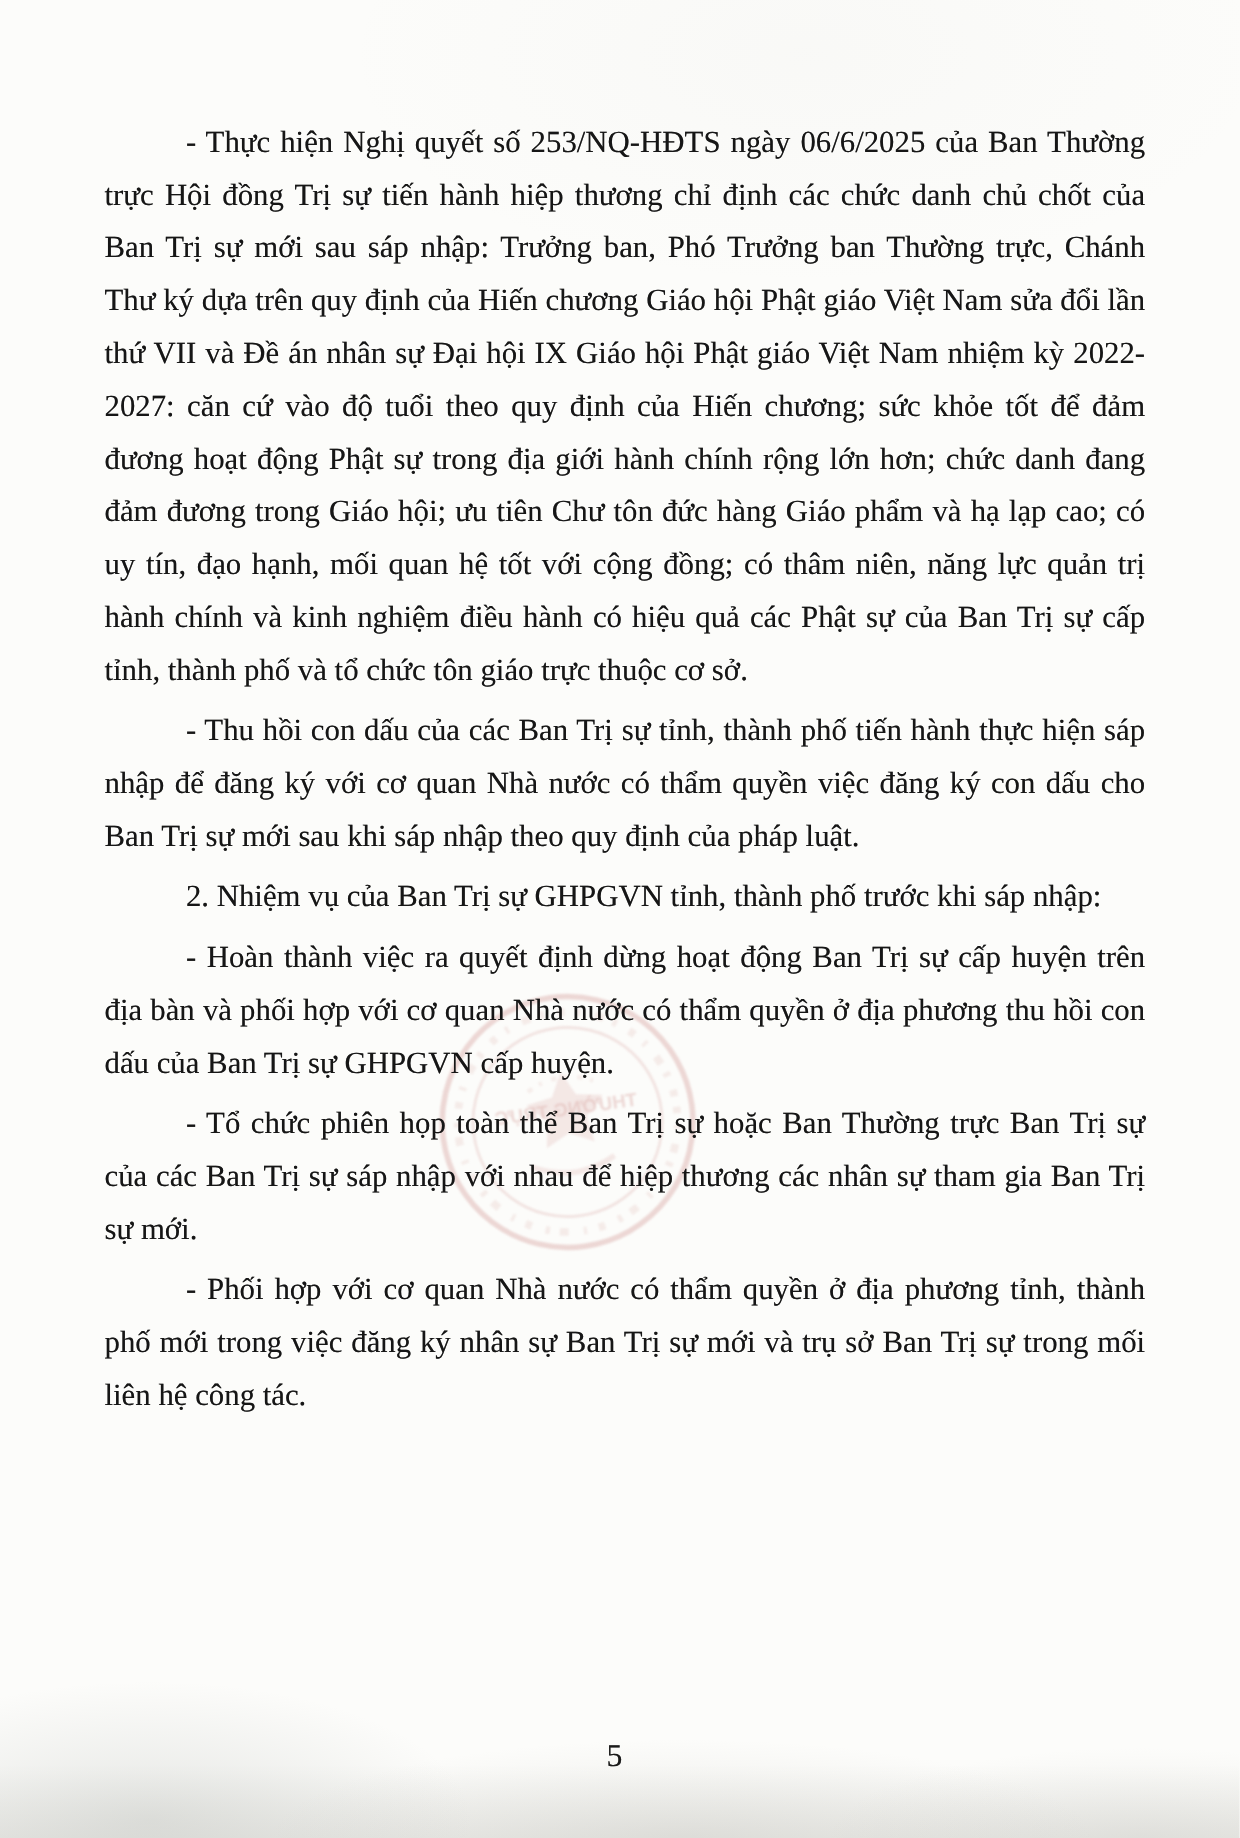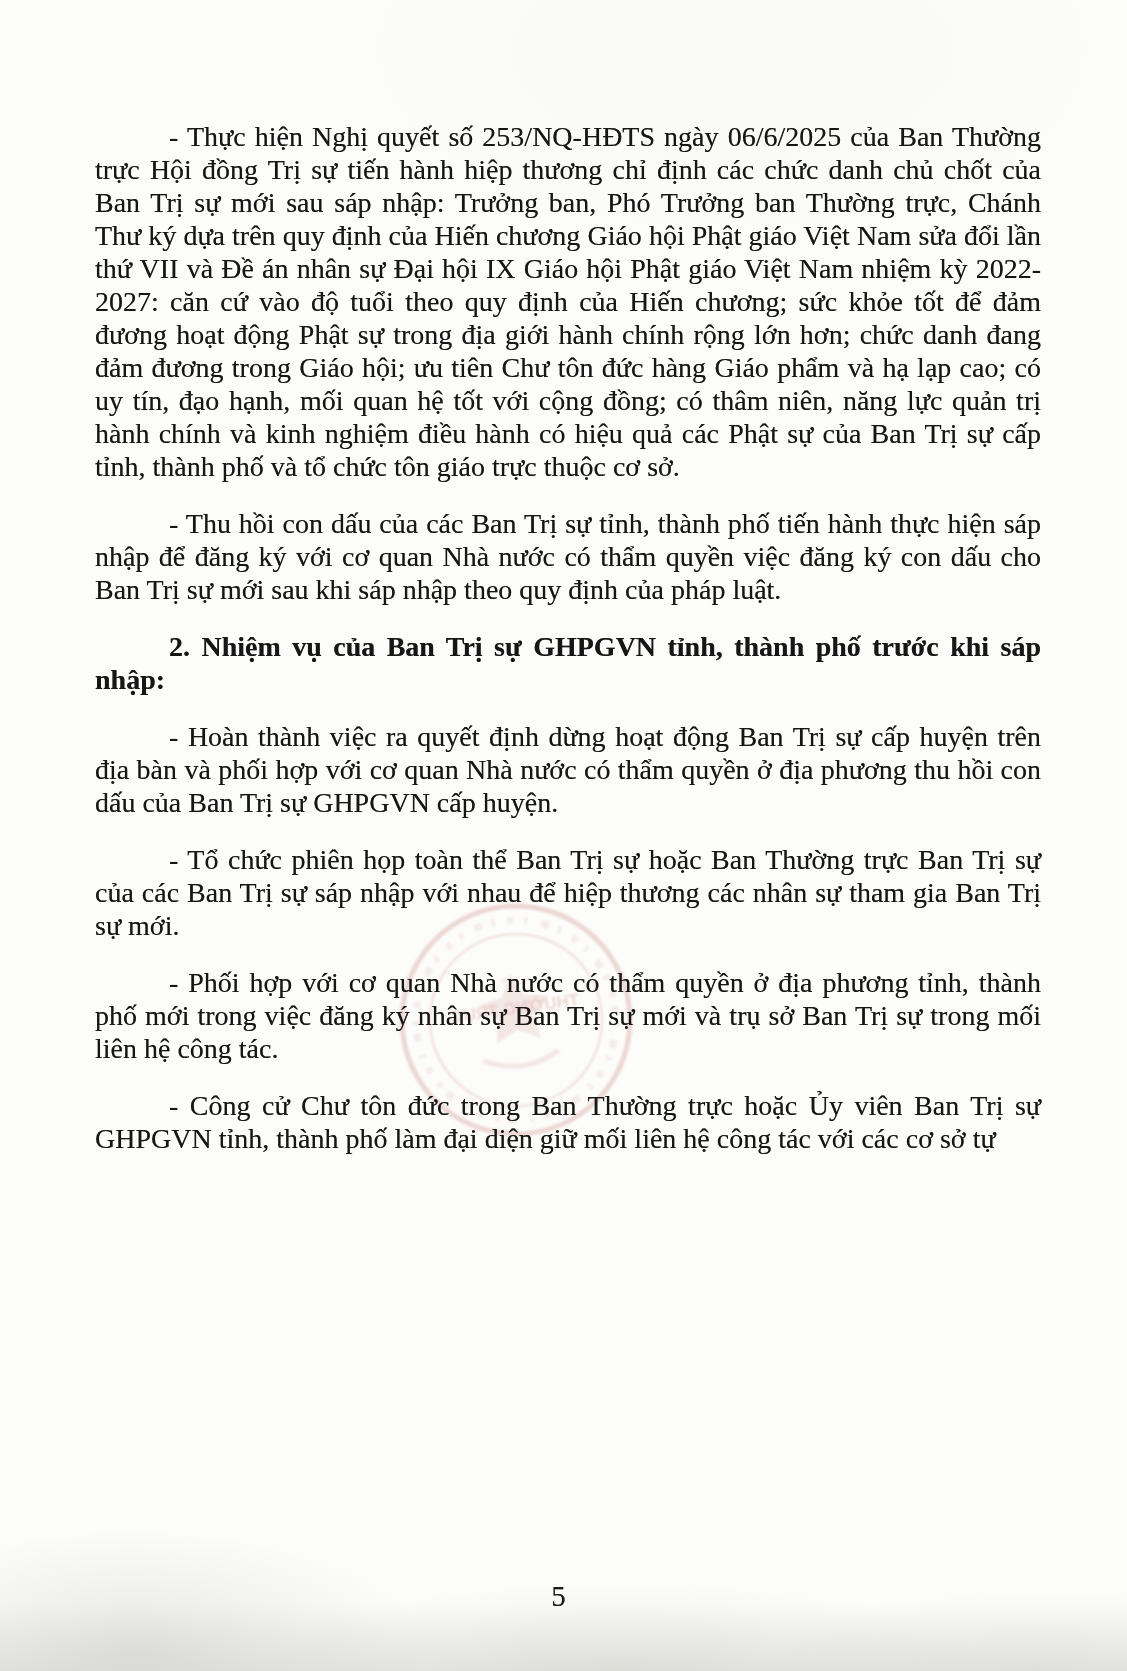--- a/index.html
+++ b/index.html
@@ -16,30 +16,30 @@
     background:
       radial-gradient(420px 180px at 12% 99%, rgba(150,155,150,0.22), rgba(150,155,150,0) 70%),
       radial-gradient(500px 120px at 55% 100%, rgba(160,160,152,0.18), rgba(160,160,152,0) 75%),
       radial-gradient(380px 110px at 92% 100%, rgba(165,165,158,0.16), rgba(165,165,158,0) 75%),
       linear-gradient(to top, rgba(186,186,178,0.28), rgba(186,186,178,0.0) 4%),
       radial-gradient(600px 300px at 65% 3%, rgba(190,190,185,0.05), rgba(190,190,185,0) 70%),
       #fcfcfa;
   }
   .doc-content {
     position: absolute;
-    left: 95px; right: 86px; top: 120px;
+    left: 95px; right: 86px; top: 106px;
     color: #161616;
     font-size: 28px;
-    line-height: 33px;
+    line-height: 48px;
     text-align: justify;
     text-shadow: 0 0 0.6px rgba(20,20,20,0.55);
   }
   .doc-content p { margin: 0; text-indent: 74px; }
-  .doc-content p + p { margin-top: 24px; }
-  .doc-content p.heading { font-weight: bold; }
+  .doc-content p + p { margin-top: 7px; }
+  .doc-content p.heading { font-weight: normal; }
   .stamp-wrap {
     position: absolute;
     left: 392px; top: 896px;
     width: 248px; height: 248px;
     pointer-events: none;
     filter: blur(1.1px);
     opacity: 0.55;
   }
   .page-number {
     position: absolute;
@@ -71,18 +71,17 @@
     </svg>
   </div>
 
   <div class="doc-content">
       <p class="body">- Thực hiện Nghị quyết số 253/NQ-HĐTS ngày 06/6/2025 của Ban Thường trực Hội đồng Trị sự tiến hành hiệp thương chỉ định các chức danh chủ chốt của Ban Trị sự mới sau sáp nhập: Trưởng ban, Phó Trưởng ban Thường trực, Chánh Thư ký dựa trên quy định của Hiến chương Giáo hội Phật giáo Việt Nam sửa đổi lần thứ VII và Đề án nhân sự Đại hội IX Giáo hội Phật giáo Việt Nam nhiệm kỳ 2022-2027: căn cứ vào độ tuổi theo quy định của Hiến chương; sức khỏe tốt để đảm đương hoạt động Phật sự trong địa giới hành chính rộng lớn hơn; chức danh đang đảm đương trong Giáo hội; ưu tiên Chư tôn đức hàng Giáo phẩm và hạ lạp cao; có uy tín, đạo hạnh, mối quan hệ tốt với cộng đồng; có thâm niên, năng lực quản trị hành chính và kinh nghiệm điều hành có hiệu quả các Phật sự của Ban Trị sự cấp tỉnh, thành phố và tổ chức tôn giáo trực thuộc cơ sở.</p>
       <p class="body">- Thu hồi con dấu của các Ban Trị sự tỉnh, thành phố tiến hành thực hiện sáp nhập để đăng ký với cơ quan Nhà nước có thẩm quyền việc đăng ký con dấu cho Ban Trị sự mới sau khi sáp nhập theo quy định của pháp luật.</p>
       <p class="heading">2. Nhiệm vụ của Ban Trị sự GHPGVN tỉnh, thành phố trước khi sáp nhập:</p>
       <p class="body">- Hoàn thành việc ra quyết định dừng hoạt động Ban Trị sự cấp huyện trên địa bàn và phối hợp với cơ quan Nhà nước có thẩm quyền ở địa phương thu hồi con dấu của Ban Trị sự GHPGVN cấp huyện.</p>
       <p class="body">- Tổ chức phiên họp toàn thể Ban Trị sự hoặc Ban Thường trực Ban Trị sự của các Ban Trị sự sáp nhập với nhau để hiệp thương các nhân sự tham gia Ban Trị sự mới.</p>
       <p class="body">- Phối hợp với cơ quan Nhà nước có thẩm quyền ở địa phương tỉnh, thành phố mới trong việc đăng ký nhân sự Ban Trị sự mới và trụ sở Ban Trị sự trong mối liên hệ công tác.</p>
-      <p class="body">- Công cử Chư tôn đức trong Ban Thường trực hoặc Ủy viên Ban Trị sự GHPGVN tỉnh, thành phố làm đại diện giữ mối liên hệ công tác với các cơ sở tự</p>
     </div>
 
   <div class="page-number">5</div>
 
 </div>
 
 </body></html>

